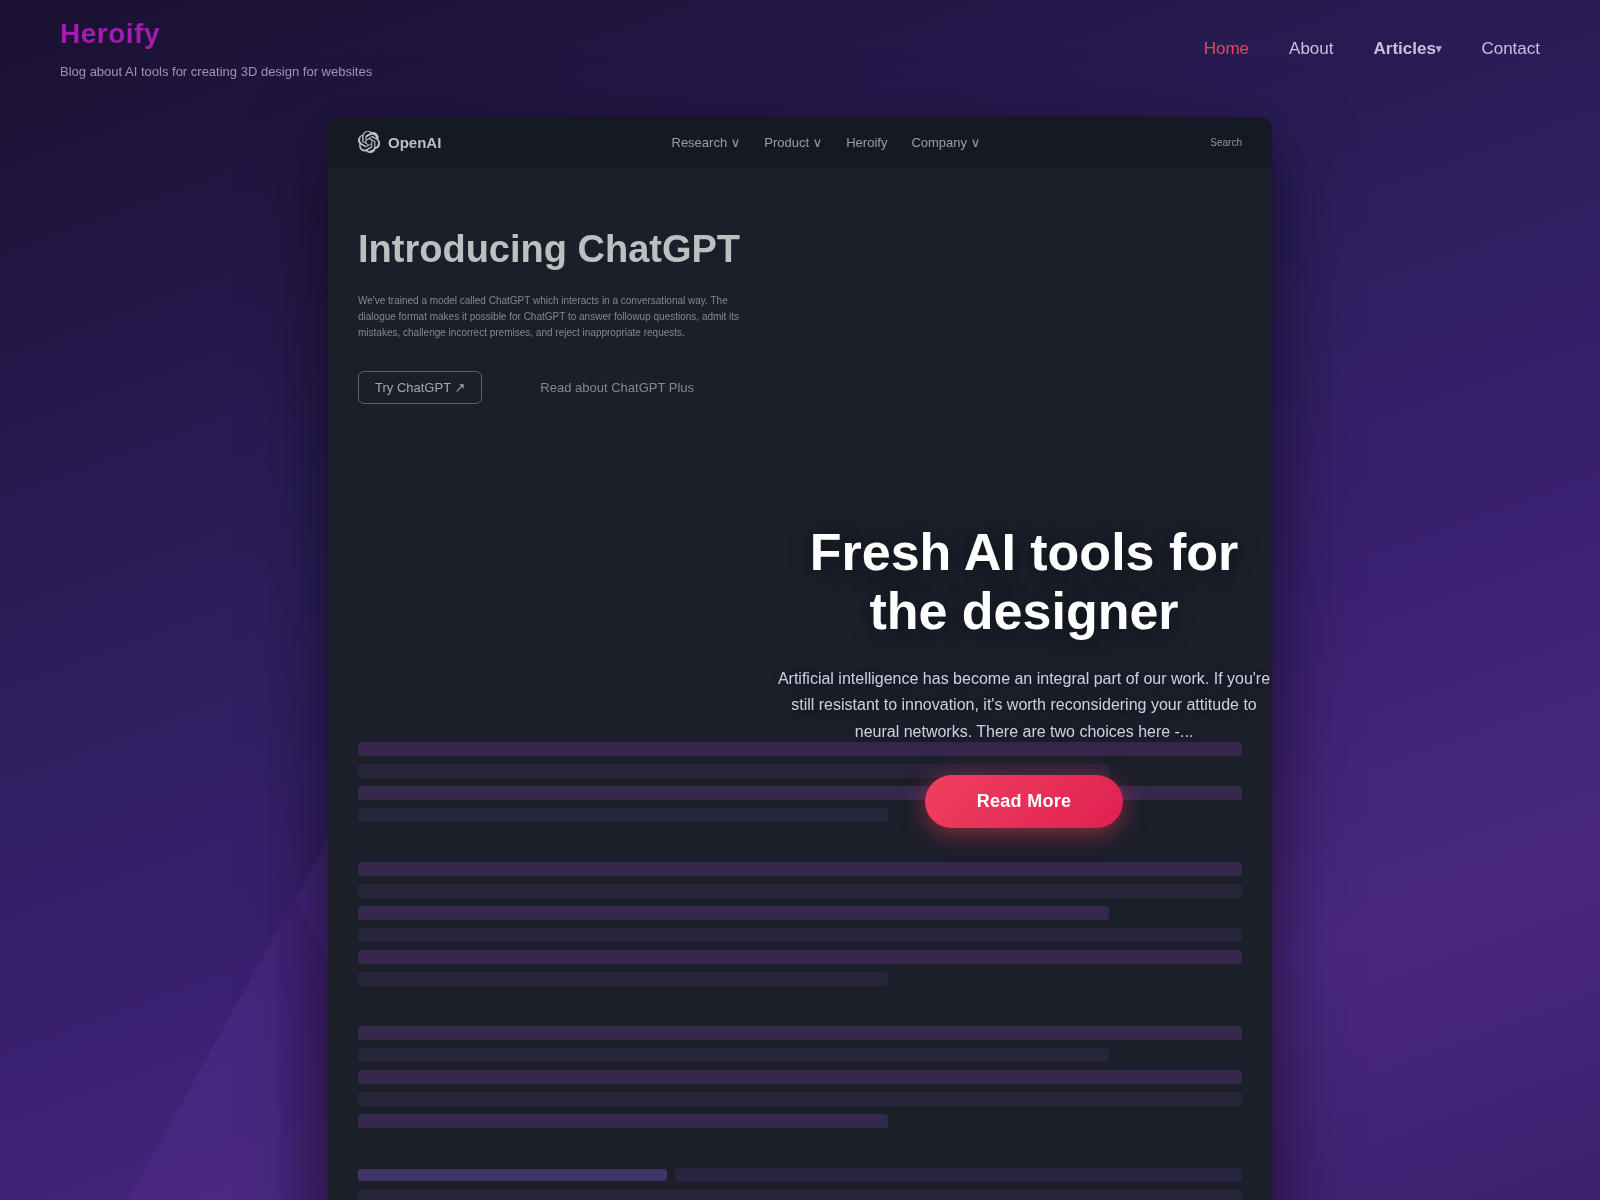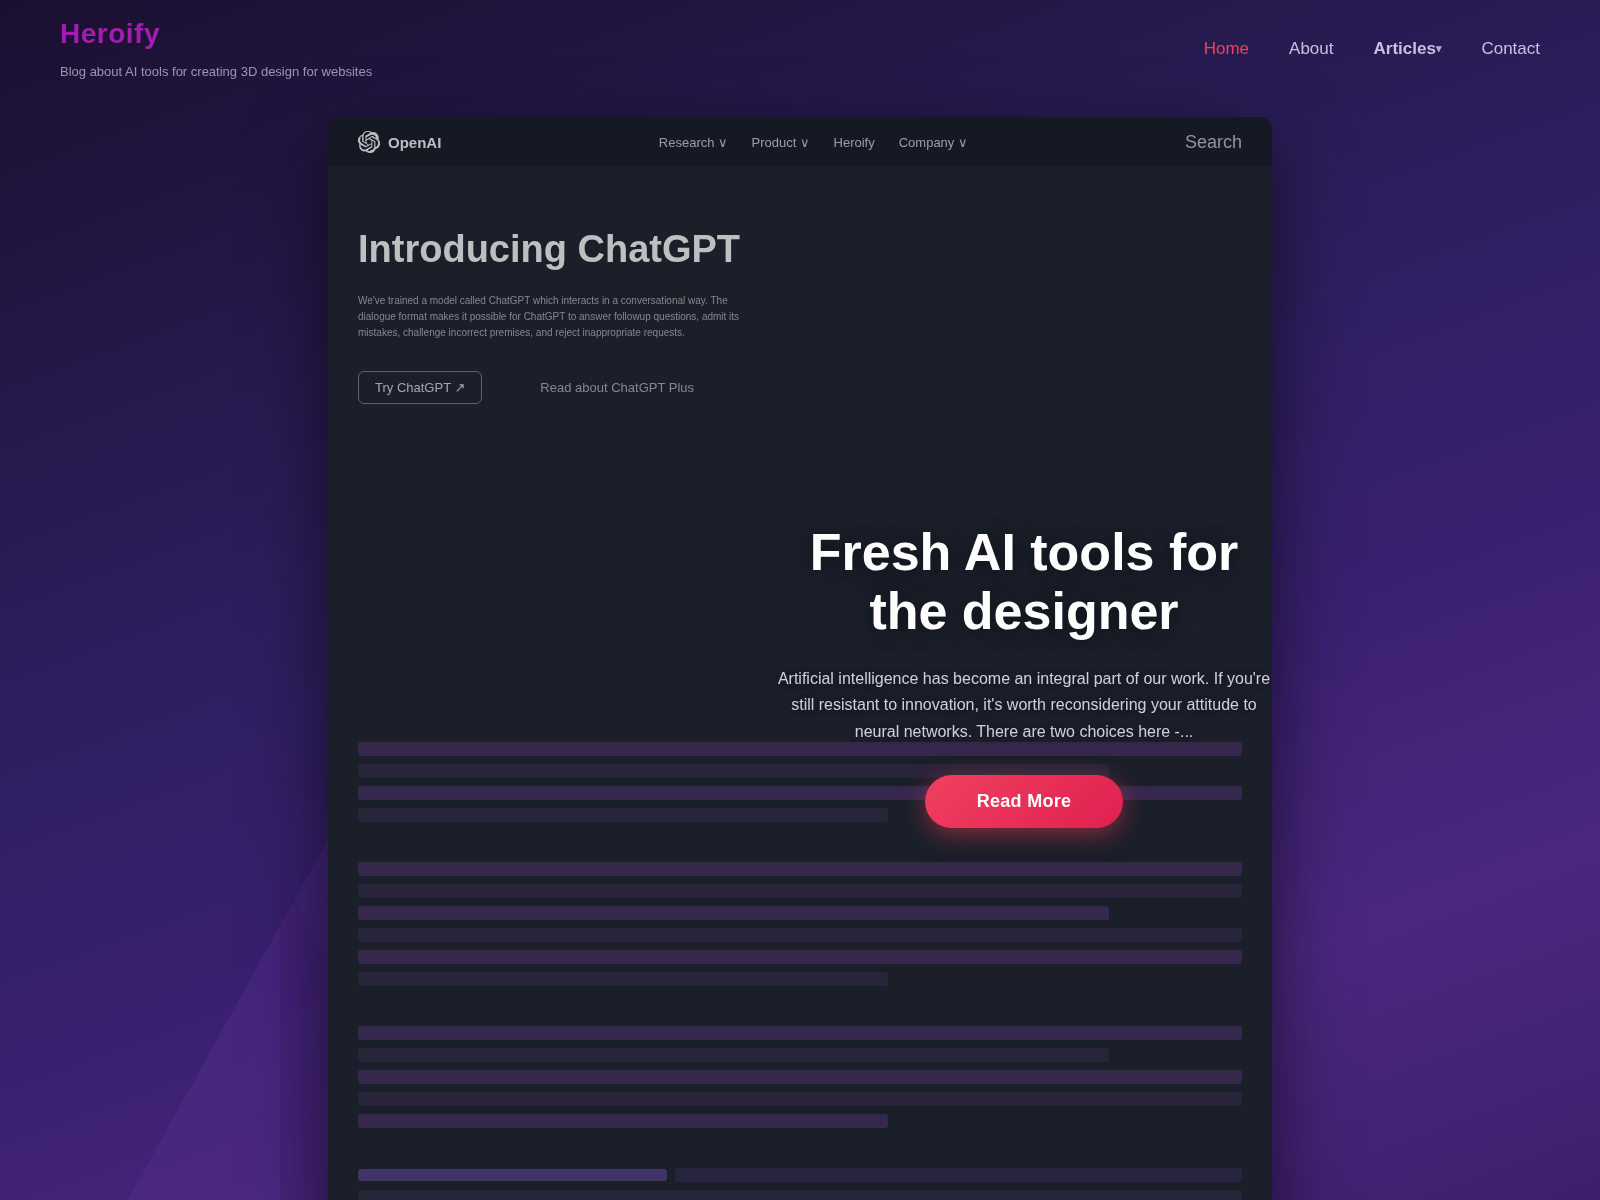--- a/index.html
+++ b/index.html
@@ -163,21 +163,21 @@
 
     .inner-nav-link {
       cursor: default;
       display: flex;
       align-items: center;
       gap: 3px;
     }
 
     .inner-search {
       color: rgba(200, 200, 200, 0.7);
-      font-size: 18px;
+      font-size: 10px;
       text-align: center;
     }
 
     
     .inner-hero {
       display: flex;
       padding: 50px 30px 30px 30px;
       gap: 40px;
       min-height: 600px;
       flex-direction: column;

